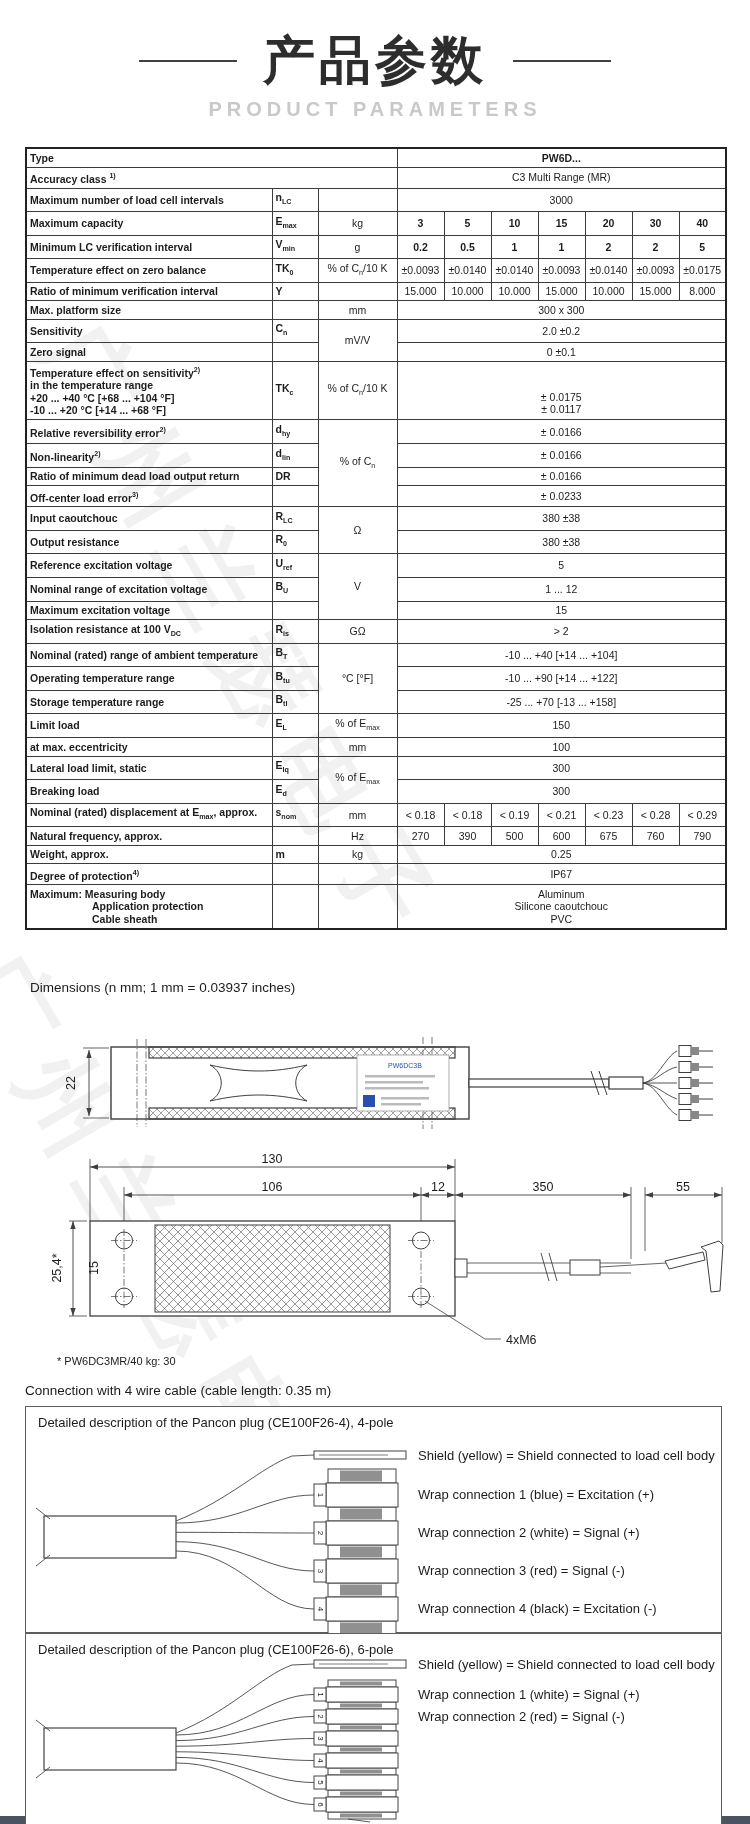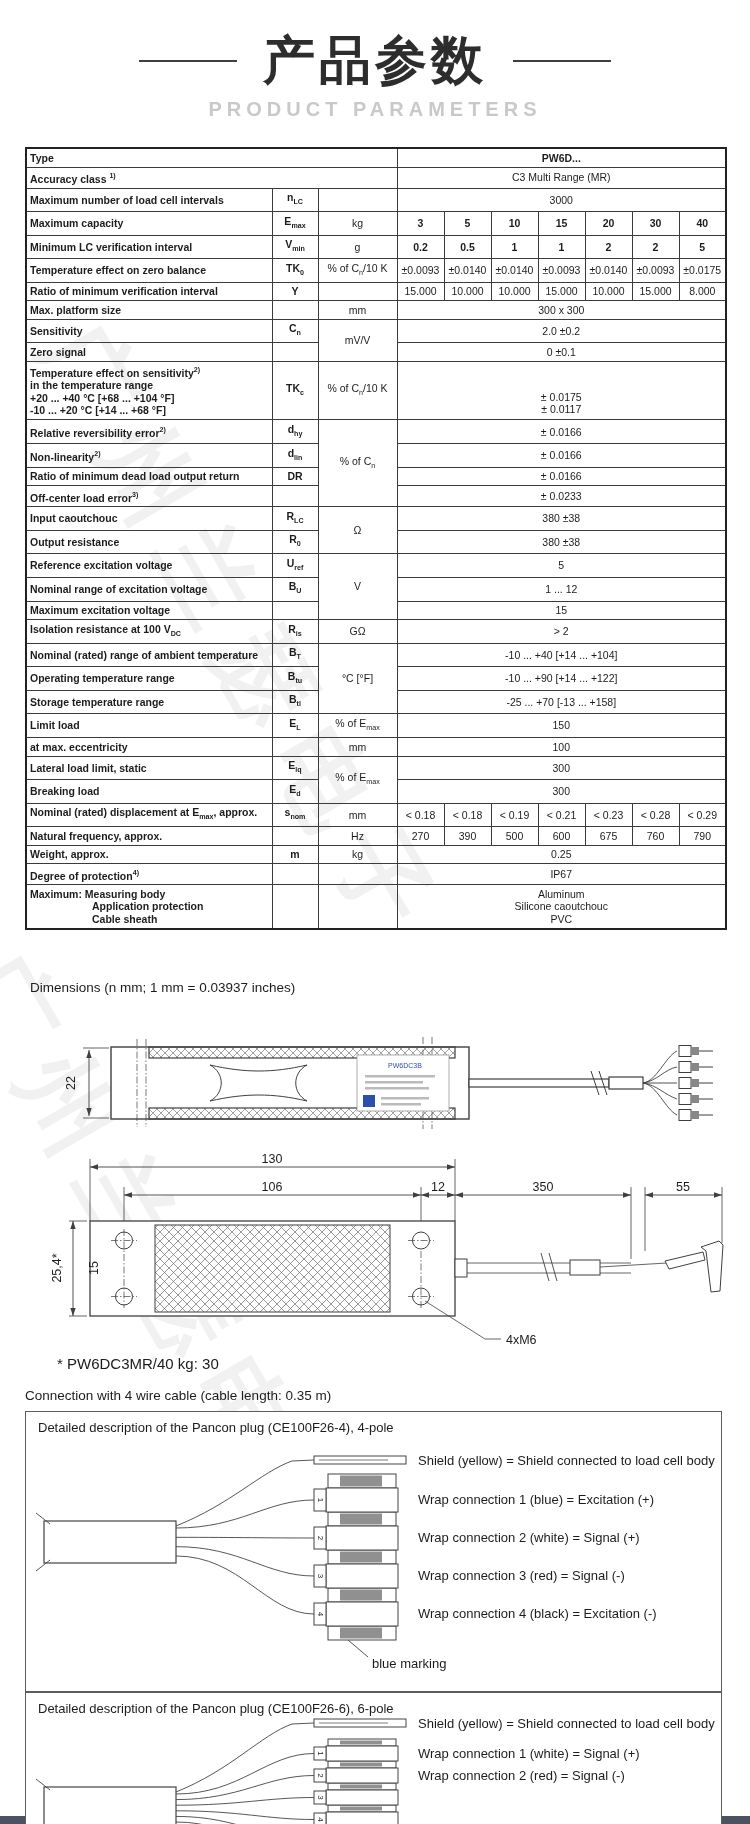--- a/index.html
+++ b/index.html
@@ -17,34 +17,34 @@
   .title-row h1{margin:0;font-size:52px;font-weight:900;color:#2d2d2d;letter-spacing:4px;}
   .hline{display:inline-block;width:98px;height:2px;background:#3f3f3f;}
   .subtitle{margin-top:2px;font-size:20px;font-weight:600;letter-spacing:5px;color:#c9c9c9;}
 
   
   table.spec{position:relative;z-index:1;margin:26px 25px 0 25px;border-collapse:collapse;
     table-layout:fixed;width:700px;border:2px solid #222;}
   table.spec td{border:1px solid #3b3b3b;font-size:10.5px;line-height:12.5px;
     padding:2.5px 3px;vertical-align:middle;overflow:hidden;}
   td.lbl{text-align:left;font-weight:bold;padding-left:5px;}
-  td.sym{text-align:center;font-weight:bold;}
+  td.sym{font-weight:bold;}
   td.unit{text-align:center;}
   td.val{text-align:center;}
   td.b{font-weight:bold;}
   td.nb{border-bottom:none;}
   td.nt{border-top:none;}
   td .mline{min-height:12.5px;}
   td.mat .mline:nth-child(n+2){padding-left:62px;}
   sub,sup{font-size:0.68em;}
 
   .dim-heading{position:relative;z-index:1;margin:50px 0 0 30px;font-size:13.5px;color:#1c1c1c;}
   svg.side-view{position:relative;z-index:1;display:block;margin:38px 0 0 25px;}
   svg.top-view{position:relative;z-index:1;display:block;margin:18px 0 0 25px;}
-  .footnote{position:relative;z-index:1;margin:4px 0 0 57px;font-size:15px;}
+  .footnote{position:relative;z-index:1;margin:4px 0 0 57px;font-size:11px;}
   .conn-heading{position:relative;z-index:1;margin:16px 0 8px 25px;font-size:13.5px;}
 
   .wire-box{position:relative;z-index:1;margin:0 0 0 25px;width:697px;
     border:1.5px solid #5d5d5d;background:#fff;box-sizing:border-box;}
   .box-title{position:absolute;top:8px;left:12px;font-size:13px;color:#1c1c1c;}
   .wire-box svg{position:absolute;top:0;left:0;}
   .wlabel{position:absolute;font-size:13px;color:#1c1c1c;white-space:nowrap;}
 
   .bottom-bar{position:absolute;left:0;bottom:0;width:750px;height:8px;background:#4b5260;}
 </style>
@@ -458,21 +458,21 @@
     <text x="518" y="40" font-size="12.5" fill="#1c1c1c" text-anchor="middle">350</text>
     <text x="658" y="40" font-size="12.5" fill="#1c1c1c" text-anchor="middle">55</text>
     <text transform="rotate(-90 36 117)" x="36" y="117" font-size="12.5" fill="#1c1c1c" text-anchor="middle">25,4*</text>
     <text transform="rotate(-90 73 117)" x="73" y="117" font-size="12.5" fill="#1c1c1c" text-anchor="middle">15</text>
     <text x="481" y="193" font-size="12.5" fill="#1c1c1c">4xM6</text>
   </svg>
 
   <p class="footnote">* PW6DC3MR/40 kg: 30</p>
 
   <p class="conn-heading">Connection with 4 wire cable (cable length: 0.35 m)</p>
-  <div class="wire-box" id="box4" style="height:281px">
+  <div class="wire-box" id="box4" style="height:227px">
     <div class="box-title">Detailed description of the Pancon plug (CE100F26-4), 4-pole</div>
     <svg id="svg4" width="694" height="281" viewBox="0 0 694 281">
         <g stroke="#444" stroke-width="1" fill="none">
           <rect x="18" y="109" width="132" height="42" fill="#fff" stroke-width="1.2"></rect>
           <path d="M10,101 l14,11 M10,159 l14,-11" stroke-width="0.9"></path>
           <path d="M150,114 C205,92 235,60 266,49 L288,48" stroke-width="0.9"></path>
           <rect x="288" y="44" width="92" height="8" fill="#fff"></rect>
           <line x1="293" y1="48" x2="362" y2="48" stroke-width="0.7"></line>
           <rect x="302" y="62" width="68" height="14" fill="#fff"></rect>
           <rect x="314" y="63.5" width="42" height="11" fill="#909090" stroke="none"></rect>

